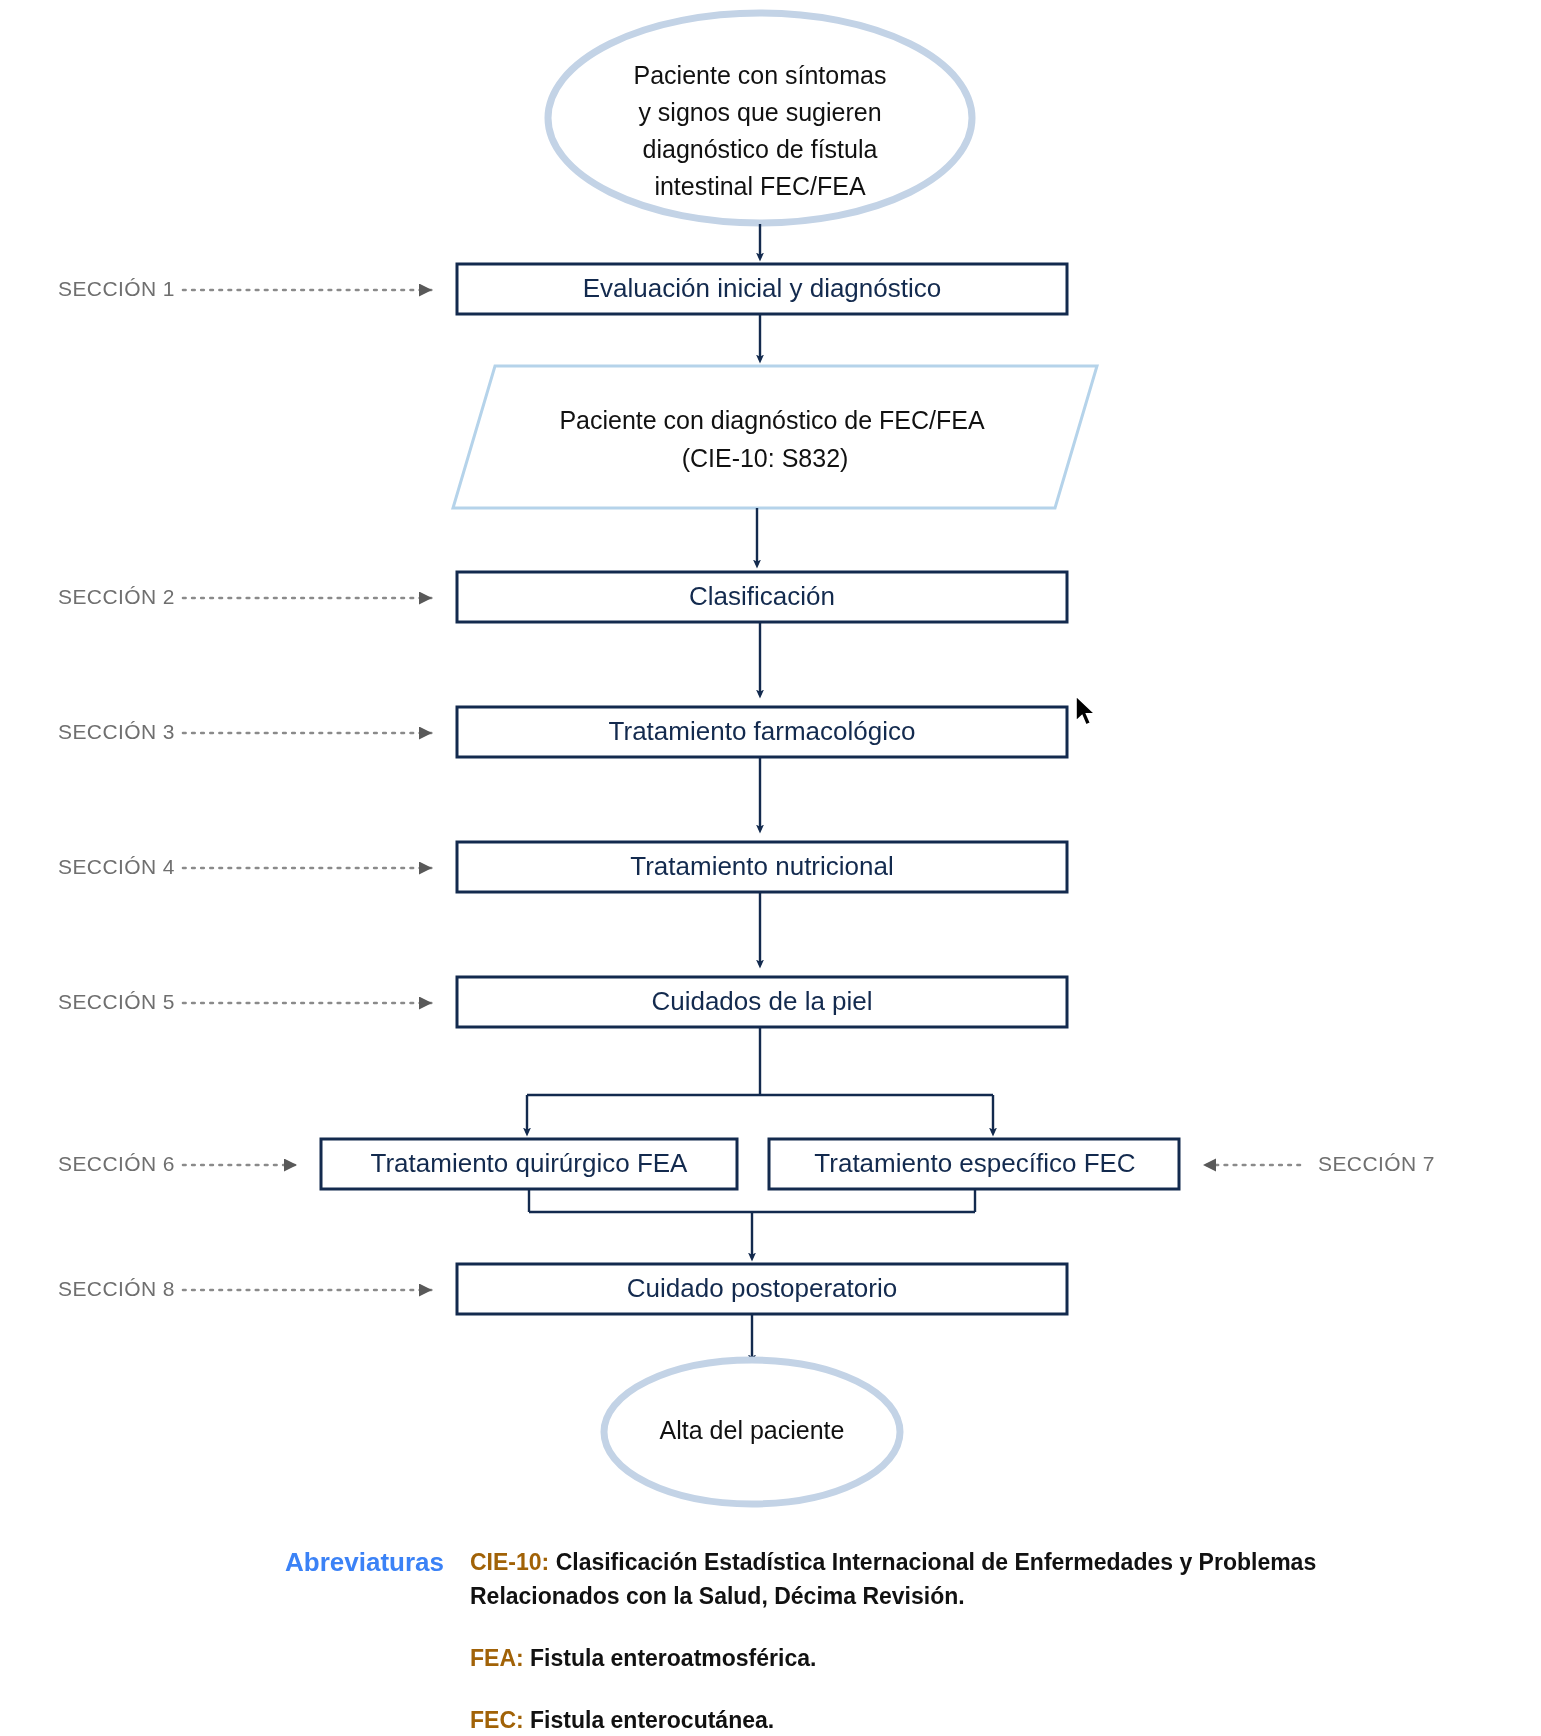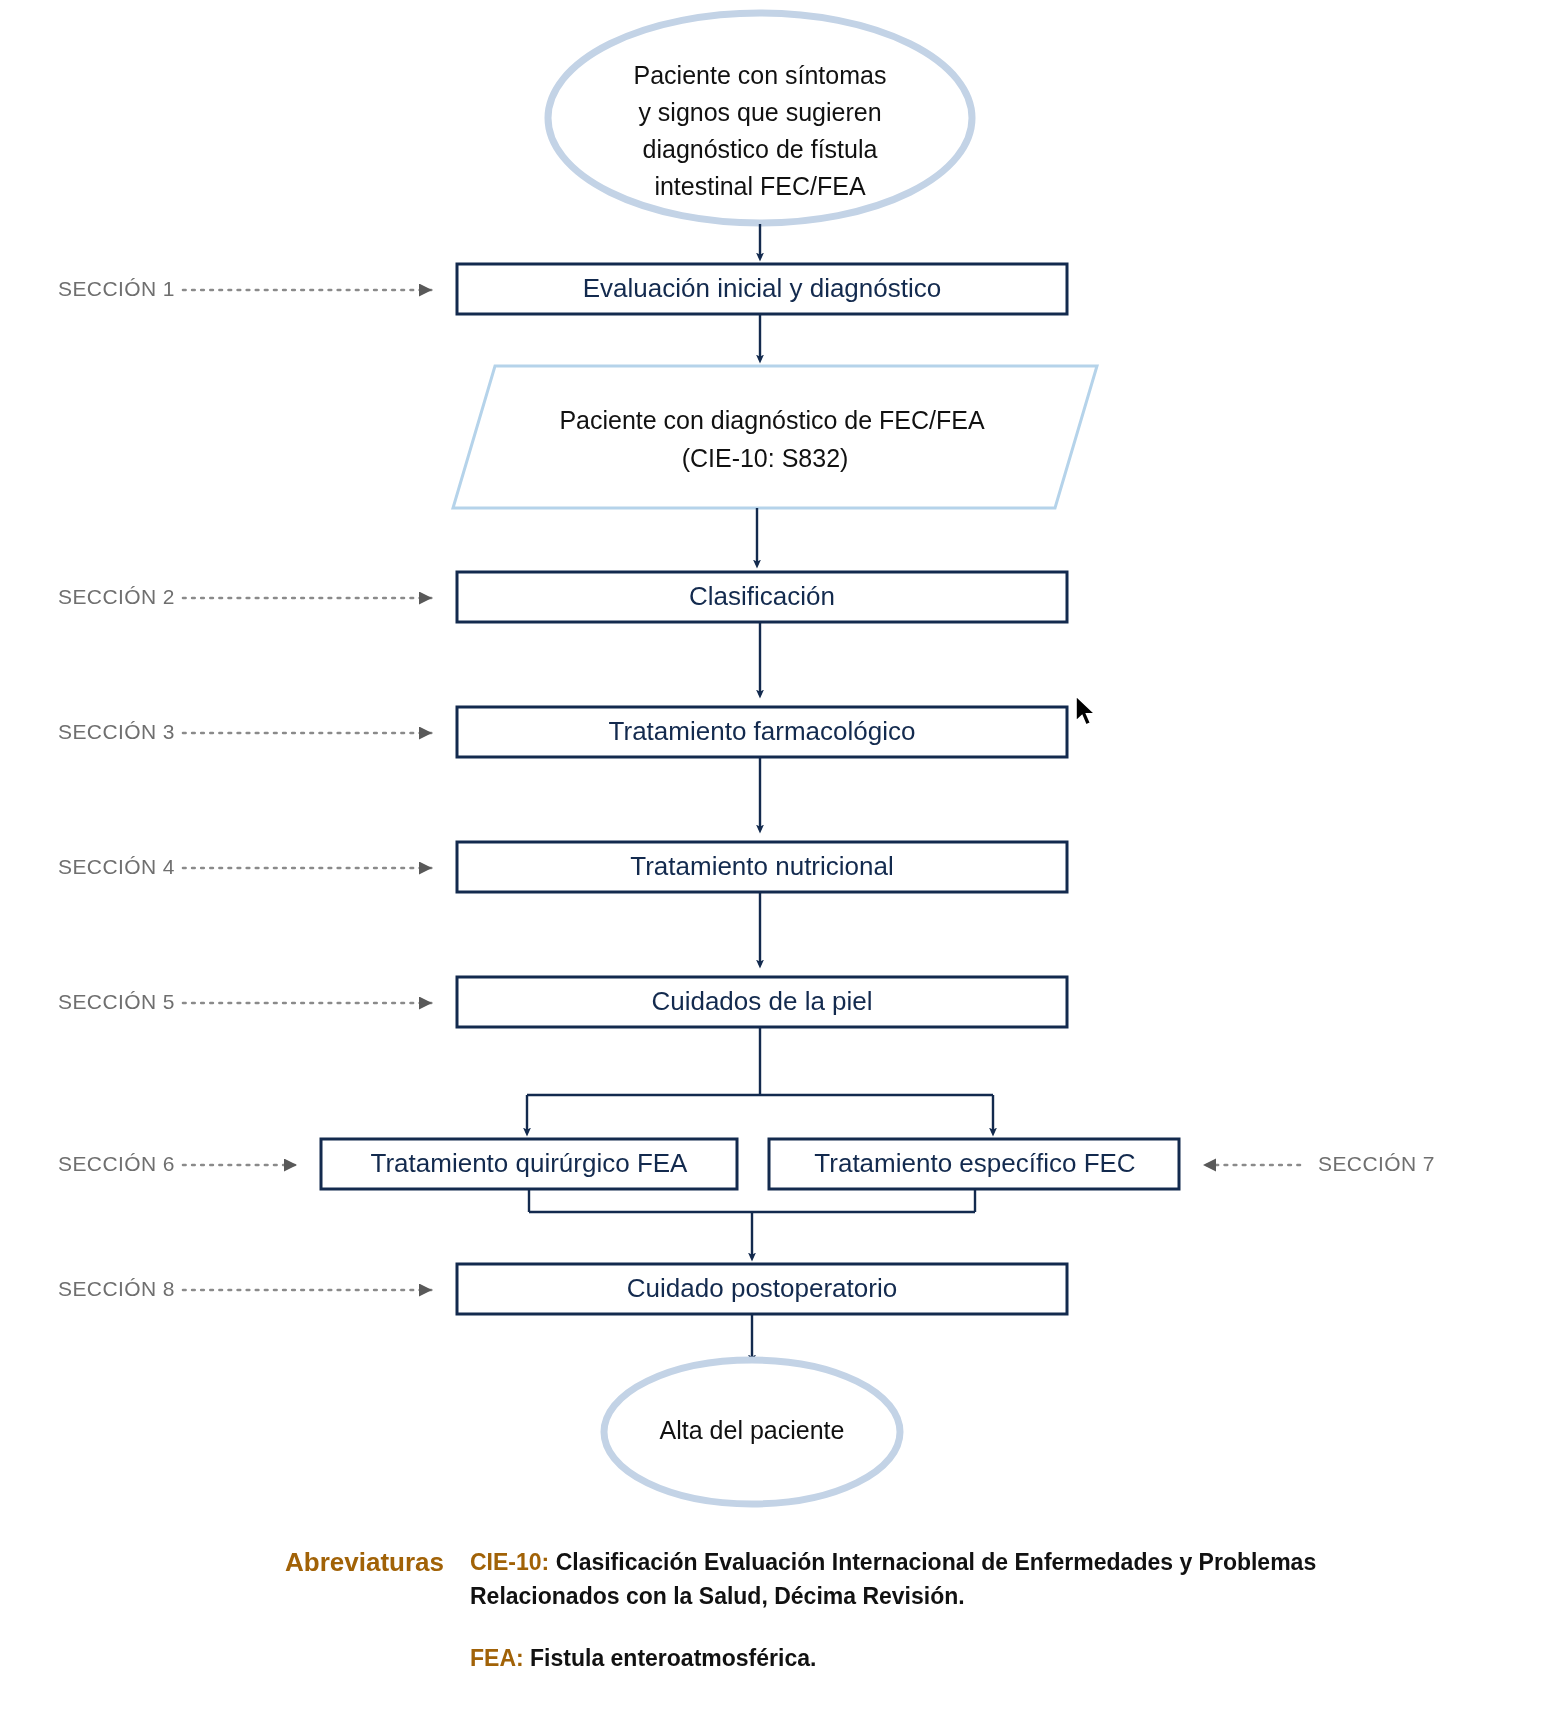--- a/index.html
+++ b/index.html
@@ -92,21 +92,21 @@
     display: flex;
     align-items: flex-start;
   }
   .abbrev-title {
     width: 470px;
     text-align: right;
     padding-right: 26px;
     box-sizing: border-box;
     font-size: 26px;
     font-weight: bold;
-    color: #a16207;
+    color: #3b82f6;
     font-family: "Liberation Sans", sans-serif;
     line-height: 34px;
   }
   .abbrev-list {
     flex: 1;
     padding-right: 110px;
   }
   .abbrev-item {
     font-size: 23px;
     font-weight: bold;
@@ -255,26 +255,30 @@
       <text class="term-text" x="752" y="1432">Alta del paciente</text>
     </g>
 
   </svg>
 
   <div class="abbrev-block">
     <div class="abbrev-title">Abreviaturas</div>
     <div class="abbrev-list">
       <div class="abbrev-item">
         <span class="abbrev-key">CIE-10:</span>
-        <span>Clasificación Evaluación Internacional de Enfermedades y Problemas Relacionados con la Salud, Décima Revisión.</span>
+        <span>Clasificación Estadística Internacional de Enfermedades y Problemas Relacionados con la Salud, Décima Revisión.</span>
       </div>
       <div class="abbrev-item">
         <span class="abbrev-key">FEA:</span>
         <span>Fistula enteroatmosférica.</span>
       </div>
+      <div class="abbrev-item">
+        <span class="abbrev-key">FEC:</span>
+        <span>Fistula enterocutánea.</span>
+      </div>
     </div>
   </div>
 
   <svg class="cursor" viewBox="0 0 26 34" xmlns="http://www.w3.org/2000/svg">
     <path d="M2,1 L2,26 L8,20.5 L12,30 L16.5,28 L12.5,18.8 L20.5,18.5 Z" fill="#000000" stroke="#ffffff" stroke-width="1.6"></path>
   </svg>
 
 </div>
 
 </body></html>

